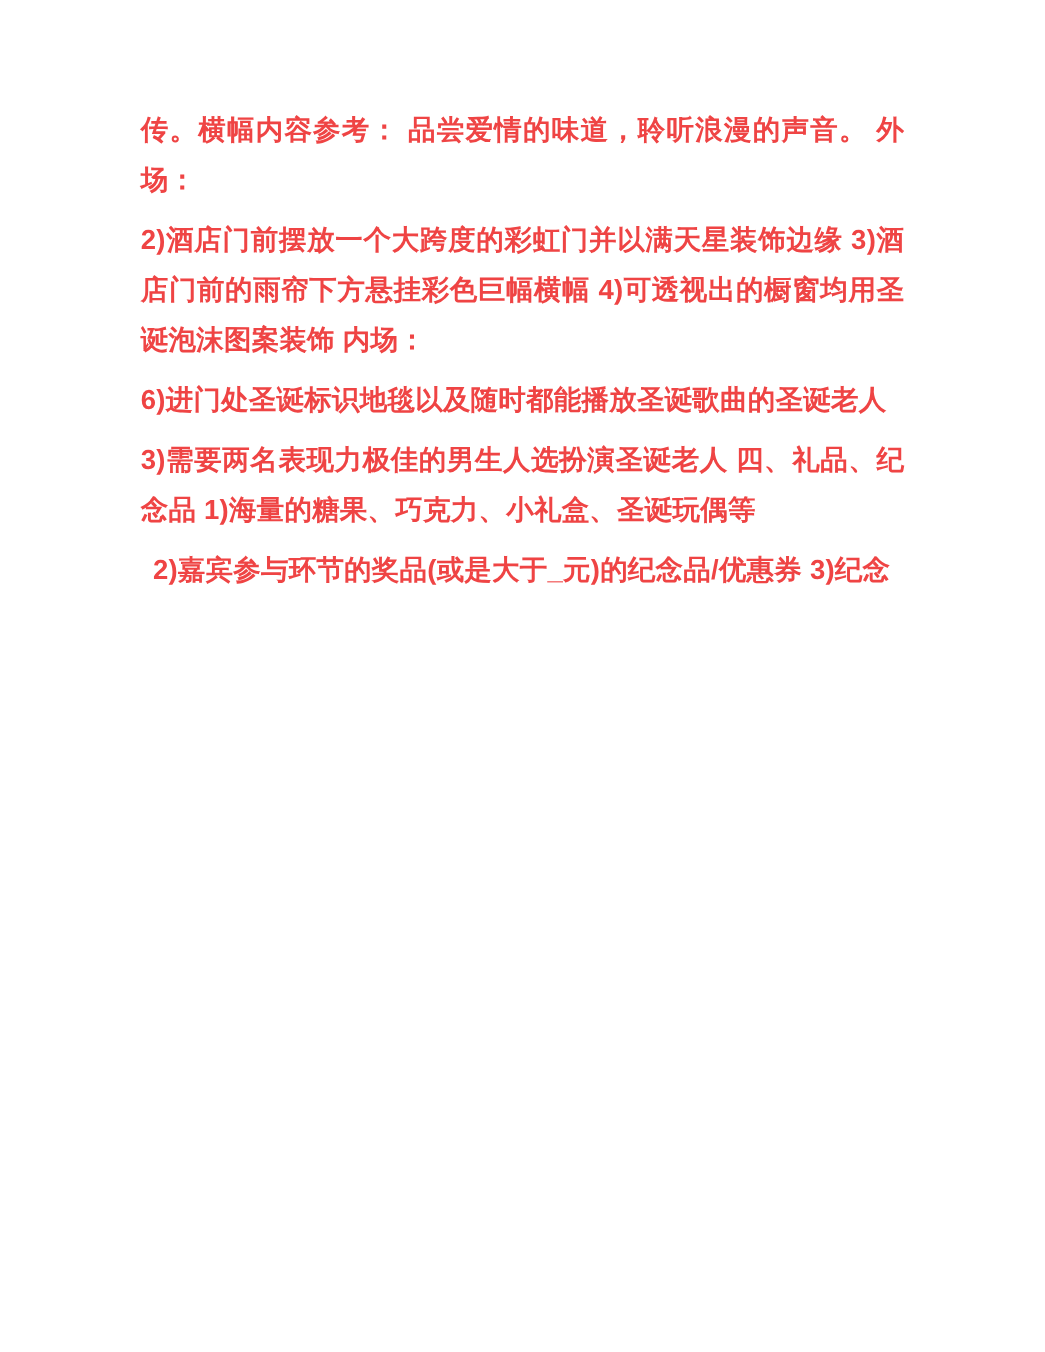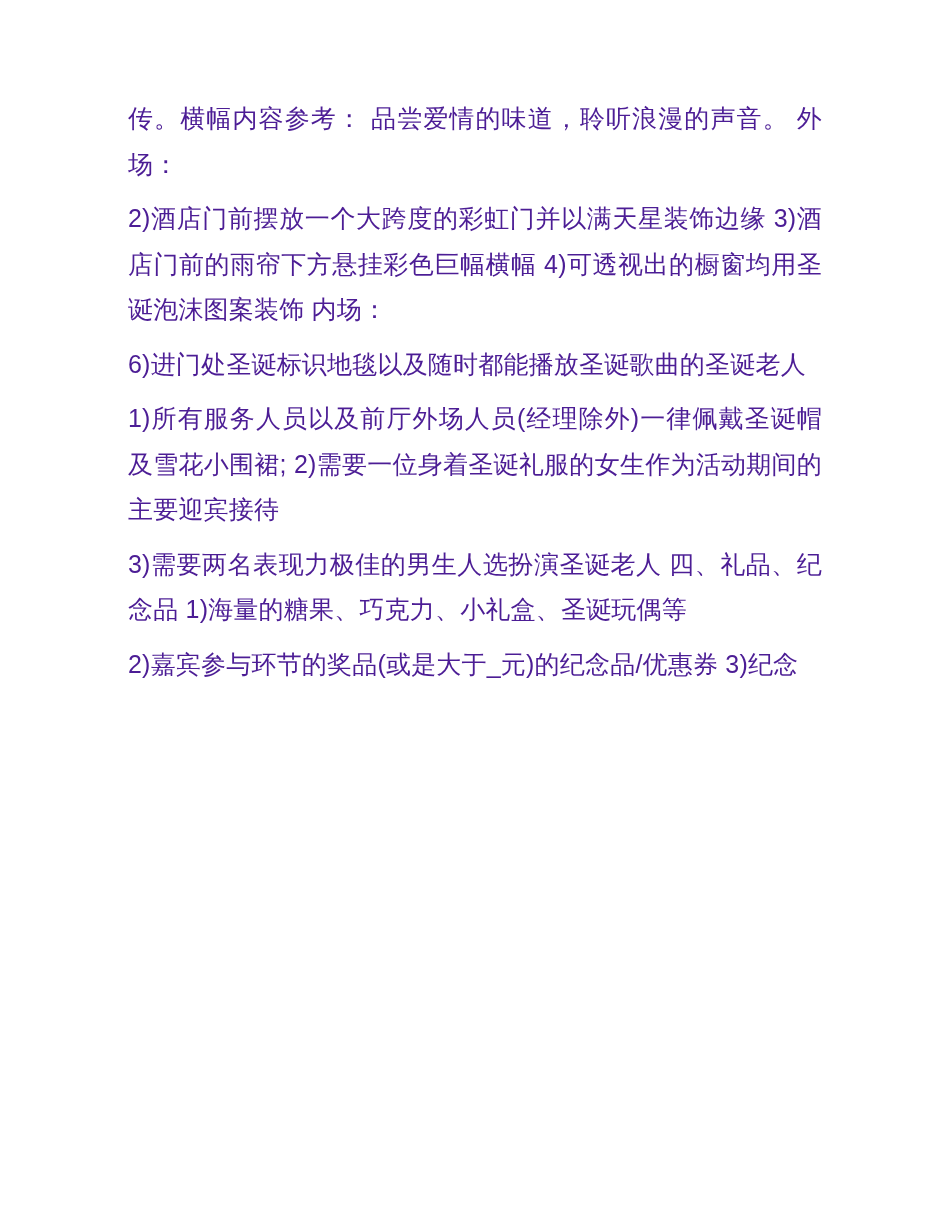--- a/index.html
+++ b/index.html
@@ -18,38 +18,39 @@
     width: 950px;
     height: 1229px;
     background: #ffffff;
     box-sizing: border-box;
     padding: 96px 128px 40px 128px;
   }
   .doc-body {
     font-size: 25px;
     line-height: 1.82;
     letter-spacing: 0.2px;
-    color: #4c1d95;
+    color: #ef4444;
     text-align: justify;
     text-justify: inter-ideograph;
     word-break: break-all;
+    font-weight: bold;
   }
   .para {
     margin: 0 0 9px 0;
     text-indent: 0;
   }
   .para:last-child {
     margin-bottom: 0;
+    margin-left: 11px;
   }
 </style>
 </head>
 <body>
 
 <div class="page">
   <div class="doc-body">
     <p class="para">传。横幅内容参考： 品尝爱情的味道，聆听浪漫的声音。 外场：</p>
     <p class="para">2)酒店门前摆放一个大跨度的彩虹门并以满天星装饰边缘 3)酒店门前的雨帘下方悬挂彩色巨幅横幅 4)可透视出的橱窗均用圣诞泡沫图案装饰 内场：</p>
     <p class="para">6)进门处圣诞标识地毯以及随时都能播放圣诞歌曲的圣诞老人</p>
-    <p class="para">1)所有服务人员以及前厅外场人员(经理除外)一律佩戴圣诞帽及雪花小围裙; 2)需要一位身着圣诞礼服的女生作为活动期间的主要迎宾接待</p>
     <p class="para">3)需要两名表现力极佳的男生人选扮演圣诞老人 四、礼品、纪念品 1)海量的糖果、巧克力、小礼盒、圣诞玩偶等</p>
     <p class="para">2)嘉宾参与环节的奖品(或是大于_元)的纪念品/优惠券 3)纪念</p>
   </div>
 </div>
 
 </body></html>

